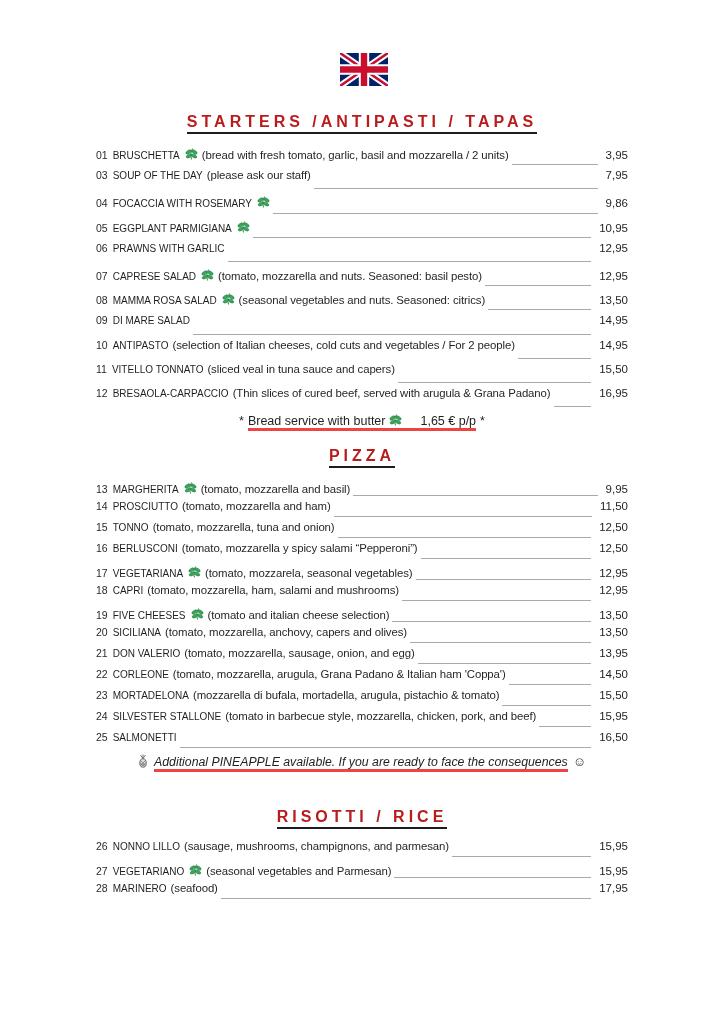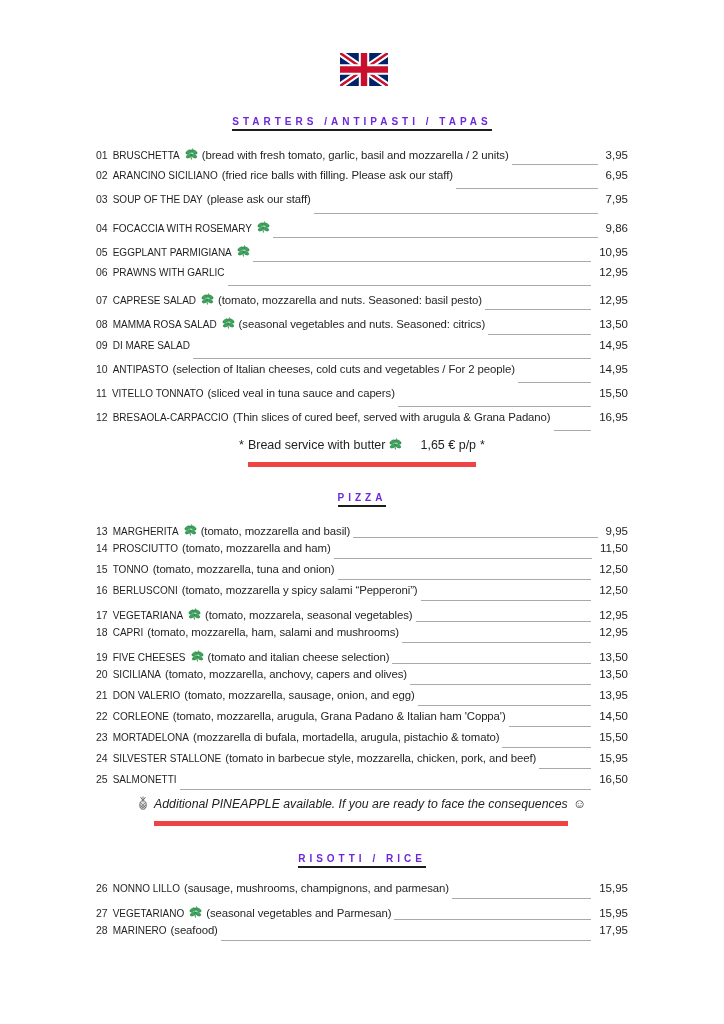--- a/index.html
+++ b/index.html
@@ -4,37 +4,37 @@
 <style>
   html,body{margin:0;padding:0;}
   body{
     width:724px;height:1024px;position:relative;background:#ffffff;
     font-family:"Liberation Sans",sans-serif;color:#212121;overflow:hidden;
   }
   .flag{position:absolute;left:340px;top:53px;width:48px;height:33px;}
   .flag svg{display:block;width:100%;height:100%;}
   .menu{position:absolute;left:96px;top:112px;width:532px;}
   .section-title{
-    text-align:center;font-weight:700;font-size:10px;letter-spacing:4px;
-    line-height:20px;margin:0 0 13px 0;color:#6d28d9;
+    text-align:center;font-weight:700;font-size:16px;letter-spacing:4px;
+    line-height:20px;margin:0 0 13px 0;color:#b91c1c;
   }
   .section-title .tt{border-bottom:2px solid #1c1c1c;padding-bottom:2px;}
-  .section-pizza{margin-top:30px;}
+  .section-pizza{margin-top:12px;}
   .section-risotti{margin-top:33px;}
   .row{display:flex;align-items:baseline;height:24.2px;white-space:nowrap;}
   .section-pizza .row,.section-risotti .row{height:21px;}
   .num{font-size:10.5px;margin-right:5px;color:#2a2a2a;}
   .name{font-size:10px;color:#1f1f1f;}
   .leaf{margin-left:5px;}
   .leaf svg{vertical-align:-1px;}
   .desc{font-size:11.4px;margin-left:4px;letter-spacing:-0.1px;color:#262626;}
   .leader{flex:1 1 0;min-width:0;border-bottom:1px solid #a9a9a9;align-self:flex-end;margin:0 8px 4px 3px;}
   .price{font-size:11.5px;color:#1f1f1f;}
   .note{text-align:center;font-size:12.5px;margin-top:3px;height:20px;color:#1f1f1f;}
-  .note .ul{border-bottom:5px solid #ef4444;padding-bottom:10px;}
+  .note .ul{border-bottom:3px solid #ef4444;padding-bottom:0;}
   .note .gap{display:inline-block;width:14px;}
   .note .star{margin:0 4px;}
   .note .leaf{margin:0 4px;}
   .note-pineapple{margin-top:2px;font-size:12.3px;font-style:italic;}
   .pine{margin-right:6px;}
   .pine svg{vertical-align:-2px;}
   .smiley{font-size:13px;margin-left:5px;}
 </style>
 </head>
 <body>
@@ -63,27 +63,20 @@
                 <ellipse cx="19" cy="8" rx="6" ry="3.2" transform="rotate(32 19 8)"></ellipse>
                 <ellipse cx="8" cy="16" rx="6" ry="3.2" transform="rotate(-28 8 16)"></ellipse>
                 <ellipse cx="18" cy="16" rx="6" ry="3.2" transform="rotate(28 18 16)"></ellipse>
               </g>
             </svg></span>
           <span class="desc">(bread with fresh tomato, garlic, basil and mozzarella / 2 units)</span>
           <span class="leader"></span>
           <span class="price">3,95</span>
         </div>
         <div class="row">
-          <span class="num">02</span>
-          <span class="name">ARANCINO SICILIANO</span>
-          <span class="desc">(fried rice balls with filling. Please ask our staff)</span>
-          <span class="leader"></span>
-          <span class="price">6,95</span>
-        </div>
-        <div class="row">
           <span class="num">03</span>
           <span class="name">SOUP OF THE DAY</span>
           <span class="desc">(please ask our staff)</span>
           <span class="leader"></span>
           <span class="price">7,95</span>
         </div>
         <div class="row">
           <span class="num">04</span>
           <span class="name">FOCACCIA WITH ROSEMARY</span>
           <span class="leaf"><svg width="13" height="12" viewBox="0 0 26 24">

